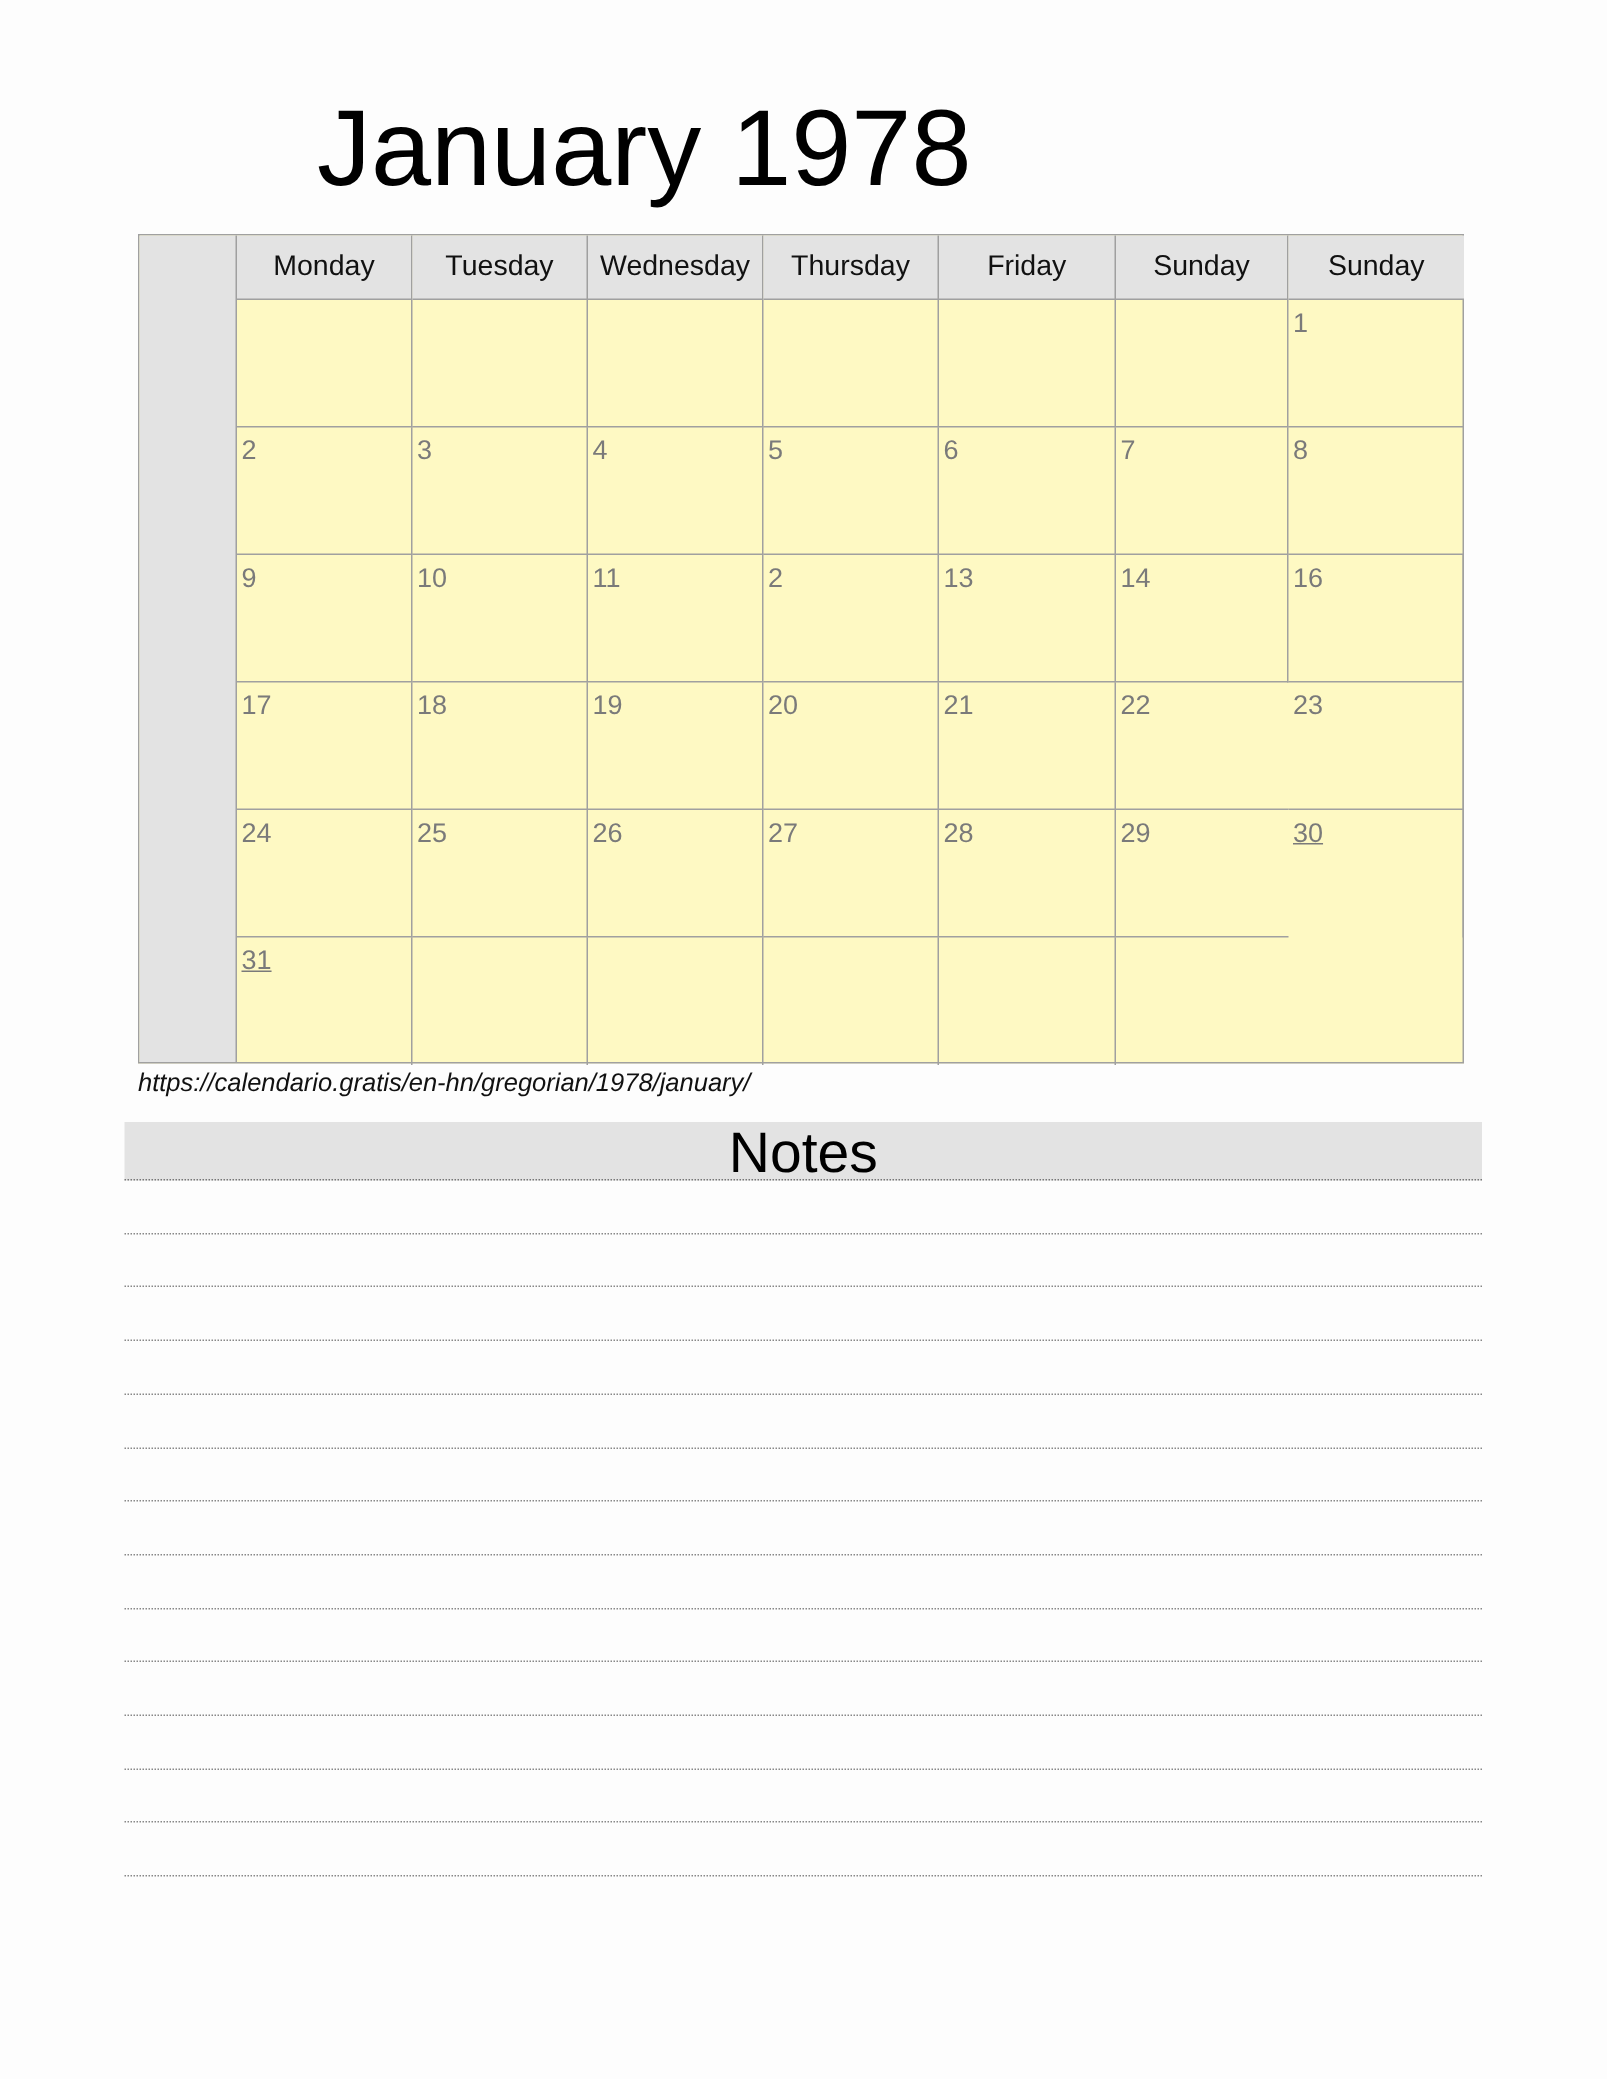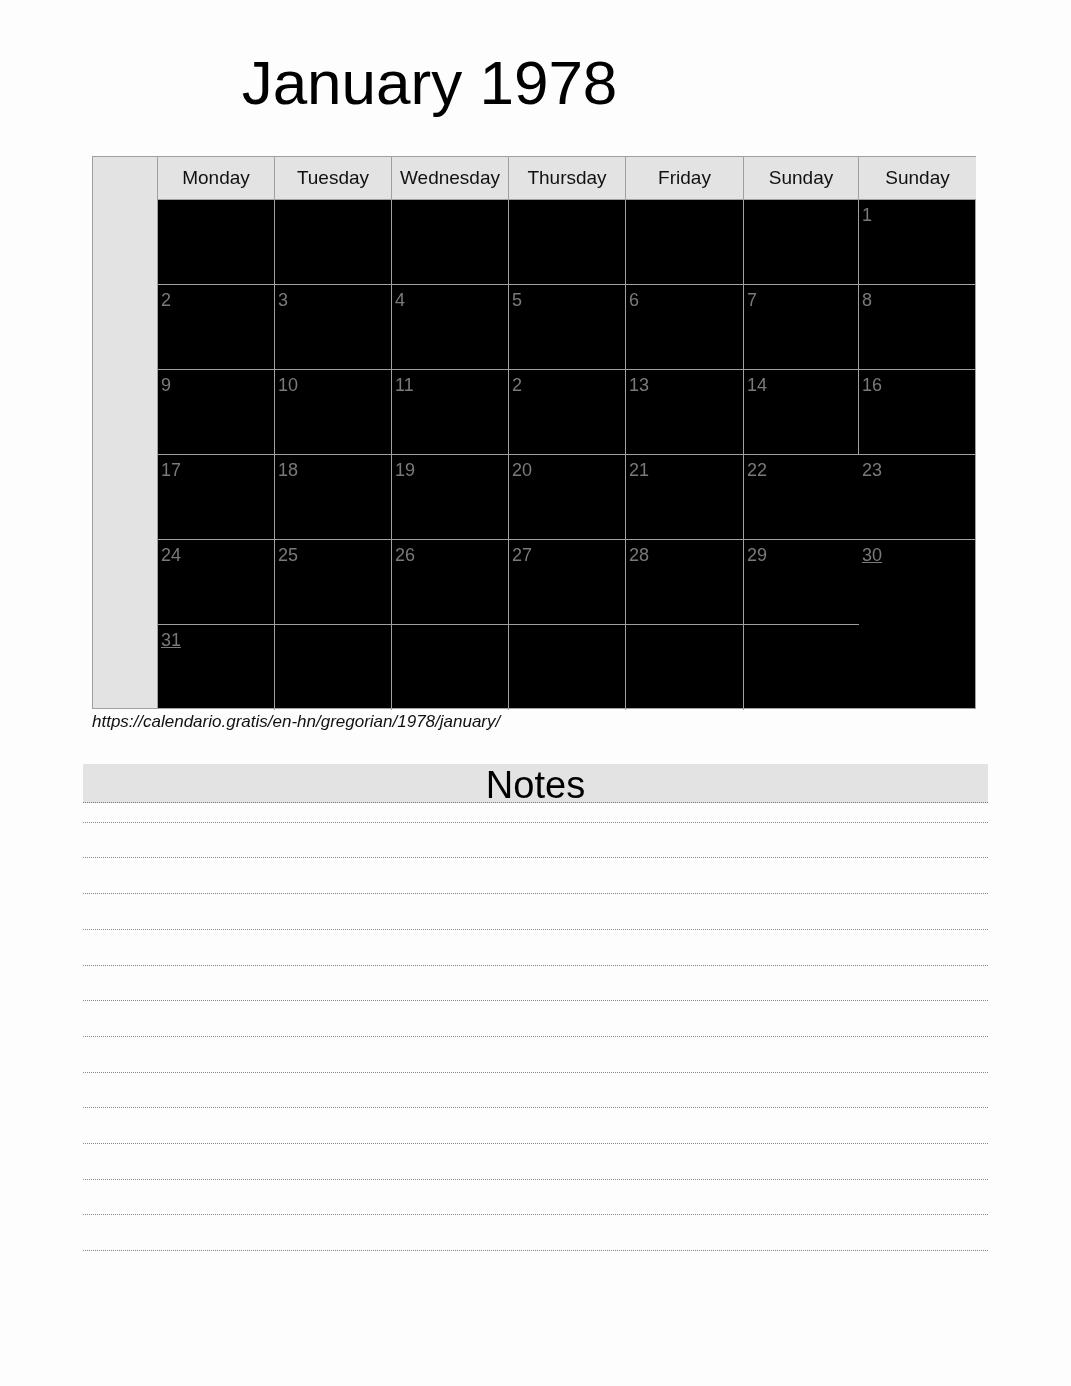--- a/index.html
+++ b/index.html
@@ -2,26 +2,26 @@
 <html><head>
   <meta charset="utf-8">
   <style>
     html, body { margin: 0; padding: 0; }
     body {
       width: 1071px; height: 1386px; background: #fdfdfd;
       position: relative; overflow: hidden;
       font-family: "Liberation Sans", sans-serif;
     }
     .title {
-      position: absolute; left: 0; width: 859px; top: 28px;
-      text-align: center; font-size: 62px; line-height: 110px; color: #000;
+      position: absolute; left: 0; width: 859px; top: 44px;
+      text-align: center; font-size: 72px; line-height: 110px; color: #000;
     }
     .cal {
       position: absolute; left: 92px; top: 156px; width: 884px; height: 553px;
-      border: 1px solid #a0a0a0; box-sizing: border-box; background: #000000;
+      border: 1px solid #a0a0a0; box-sizing: border-box; background: #fef9c3;
     }
     .weekcol {
       position: absolute; left: 0; top: 0; width: 65px; height: 100%;
       background: #e3e3e3; border-right: 1px solid #a0a0a0; box-sizing: border-box;
     }
     .grid {
       position: absolute; left: 65px; top: 0; right: 0; bottom: 0;
       display: grid;
       grid-template-columns: 117px 117px 117px 117px 118px 115px 117px;
       grid-template-rows: 43px repeat(6, 85px);
@@ -36,21 +36,21 @@
       padding: 5px 0 0 3px; font-size: 18px; color: #7a7a7a;
     }
     .grid > .last { border-right: none; }
     .grid > .lastrow { border-bottom: none; text-decoration: underline; }
     .url {
       position: absolute; left: 92px; top: 712px; font-size: 17px; color: #111; font-style: italic;
     }
     .notes-head {
       position: absolute; left: 83px; top: 748px; width: 905px; height: 39px;
       background: #e3e3e3; text-align: center; font-size: 38px; line-height: 42px; color: #000;
-      border-bottom: 1px dotted #777; box-sizing: border-box; margin-top: 16px;
+      border-bottom: 1px dotted #777; box-sizing: border-box;
     }
     .note-line {
       position: absolute; left: 83px; width: 905px; height: 0;
       border-top: 1px dotted #888;
     }
   </style>
 </head>
 <body>
 
 <div class="title">January 1978</div>

